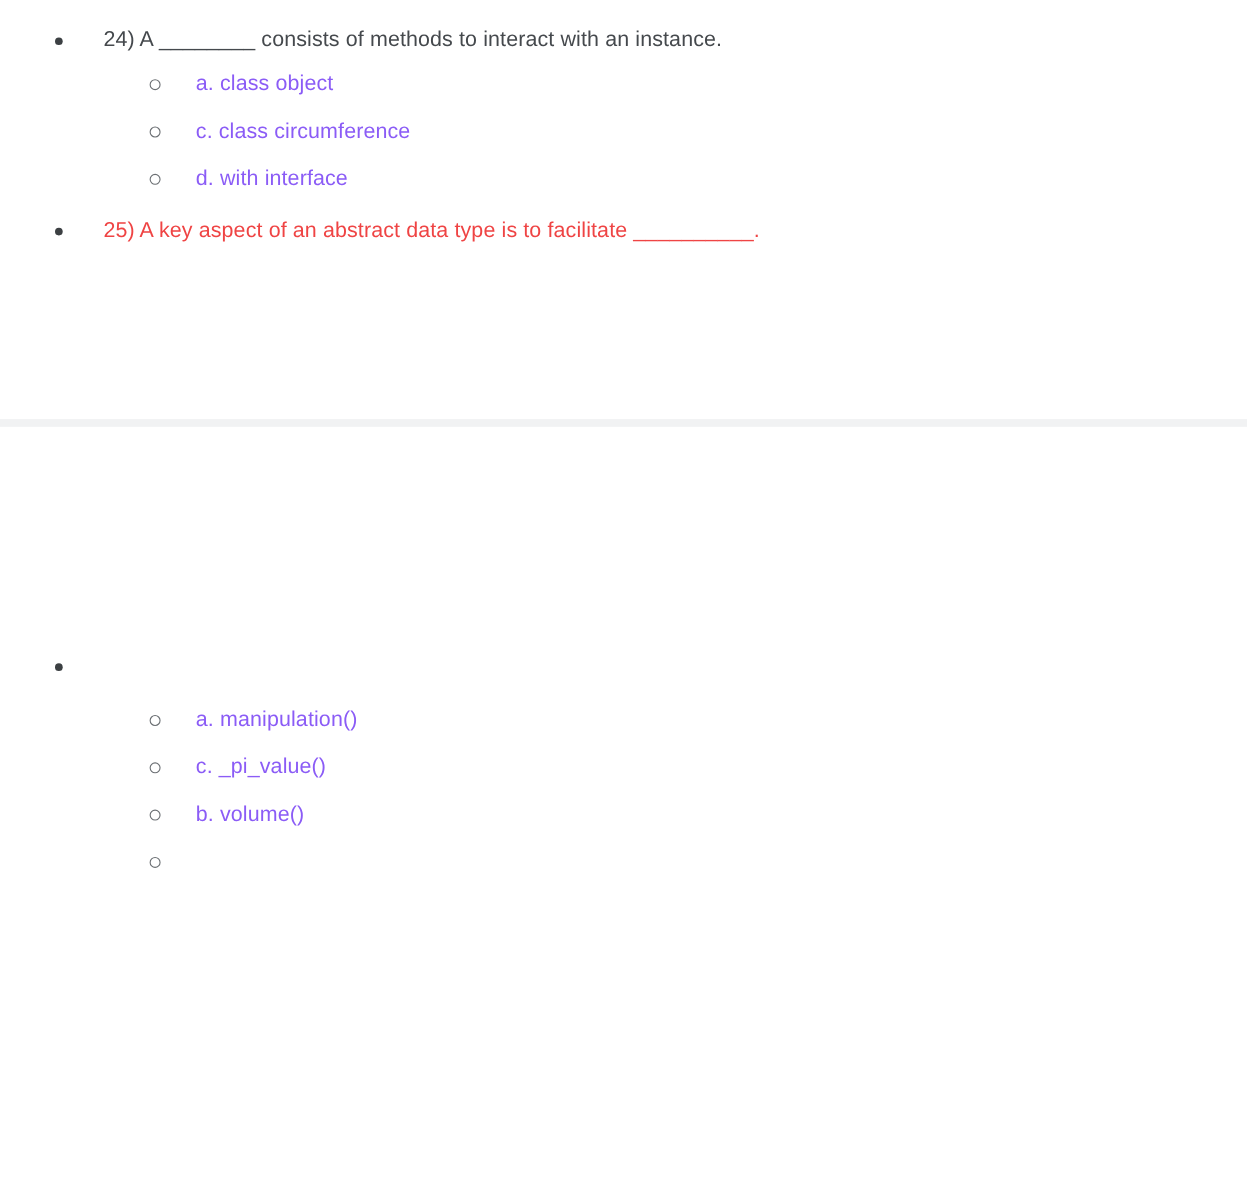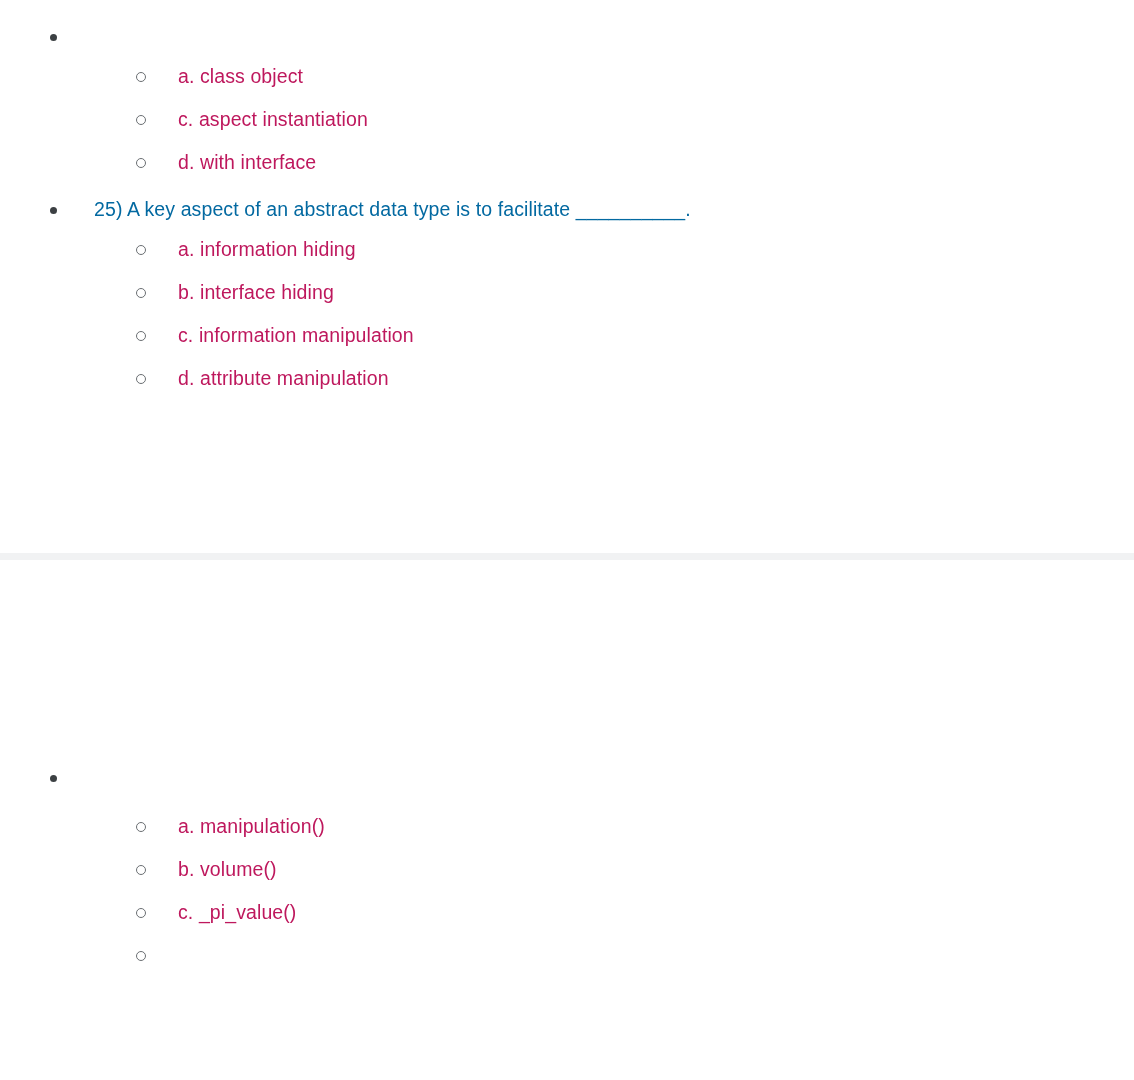--- a/index.html
+++ b/index.html
@@ -46,21 +46,21 @@
     background: #3c4043;
   }
   .q-text {
     flex: 1 1 auto;
     font-size: 19.5px;
     line-height: 29px;
     letter-spacing: 0.1px;
     max-width: 985px;
   }
   .q-text.gray  { color: #45494d; }
-  .q-text.black { color: #0369a1; }
+  .q-text.black { color: #ef4444; }
 
   
   .options {
     margin: 0;
     padding: 0;
     list-style: none;
   }
   .option {
     display: flex;
     align-items: flex-start;
@@ -82,21 +82,21 @@
     height: 8px;
     border-radius: 50%;
     border: 1.4px solid #6b6f73;
     background: transparent;
     box-sizing: content-box;
   }
   .o-text {
     flex: 1 1 auto;
     font-size: 19.5px;
     line-height: 30px;
-    color: #be185d;
+    color: #8b5cf6;
     letter-spacing: 0.1px;
   }
 
   
   .spacer-q24-top   { height: 22px; }
   .gap-after-q24    { height: 9px; }
   .gap-before-q25   { height: 5px; }
   .gap-after-q25    { height: 9px; }
 
   .divider-zone {
@@ -117,90 +117,73 @@
 </style>
 </head>
 <body>
 
 <div class="page">
 
   <div class="spacer-q24-top"></div>
 
   <div class="question">
     <span class="q-bullet"></span>
+    <span class="q-text gray">24) A ________ consists of methods to interact with an instance.</span>
   </div>
 
   <div class="gap-after-q24"></div>
 
   <ul class="options">
     <li class="option">
       <span class="o-bullet"></span>
       <span class="o-text">a. class object</span>
     </li>
     <li class="option">
       <span class="o-bullet"></span>
-      <span class="o-text">c. aspect instantiation</span>
+      <span class="o-text">c. class circumference</span>
     </li>
     <li class="option">
       <span class="o-bullet"></span>
       <span class="o-text">d. with interface</span>
     </li>
   </ul>
 
   <div class="gap-before-q25"></div>
 
   <div class="question">
     <span class="q-bullet"></span>
     <span class="q-text black">25) A key aspect of an abstract data type is to facilitate __________.</span>
   </div>
 
   <div class="gap-after-q25"></div>
 
-  <ul class="options">
-    <li class="option">
-      <span class="o-bullet"></span>
-      <span class="o-text">a. information hiding</span>
-    </li>
-    <li class="option">
-      <span class="o-bullet"></span>
-      <span class="o-text">b. interface hiding</span>
-    </li>
-    <li class="option">
-      <span class="o-bullet"></span>
-      <span class="o-text">c. information manipulation</span>
-    </li>
-    <li class="option">
-      <span class="o-bullet"></span>
-      <span class="o-text">d. attribute manipulation</span>
-    </li>
-  </ul>
 
   <div class="divider-zone">
     <div class="divider-rule"></div>
   </div>
 
   <div class="gap-before-q26"></div>
 
   <div class="question">
     <span class="q-bullet"></span>
   </div>
 
   <div class="gap-after-q26"></div>
 
   <ul class="options">
     <li class="option">
       <span class="o-bullet"></span>
       <span class="o-text">a. manipulation()</span>
     </li>
     <li class="option">
       <span class="o-bullet"></span>
-      <span class="o-text">b. volume()</span>
+      <span class="o-text">c. _pi_value()</span>
     </li>
     <li class="option">
       <span class="o-bullet"></span>
-      <span class="o-text">c. _pi_value()</span>
+      <span class="o-text">b. volume()</span>
     </li>
     <li class="option">
       <span class="o-bullet"></span>
     </li>
   </ul>
 
 </div>
 
 </body></html>

